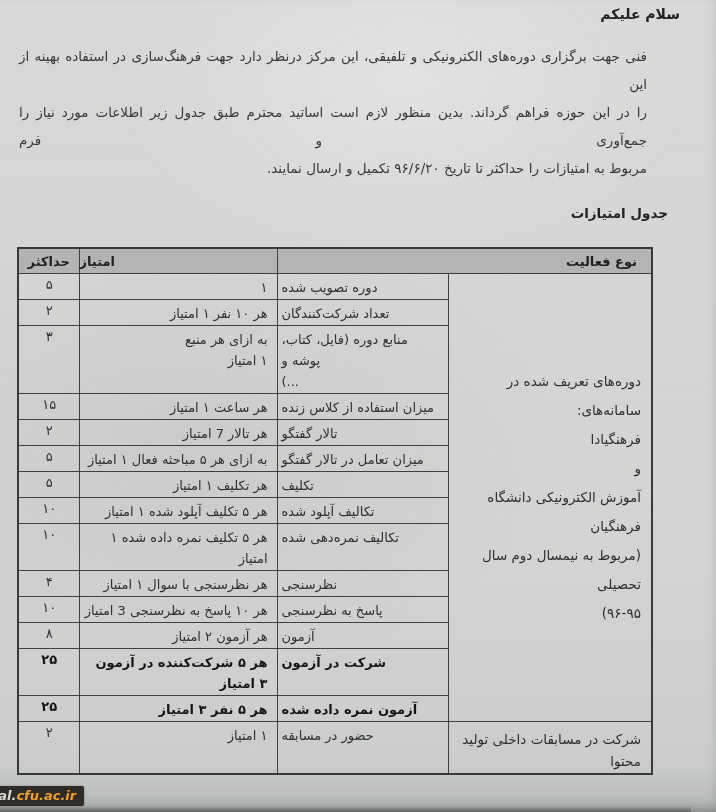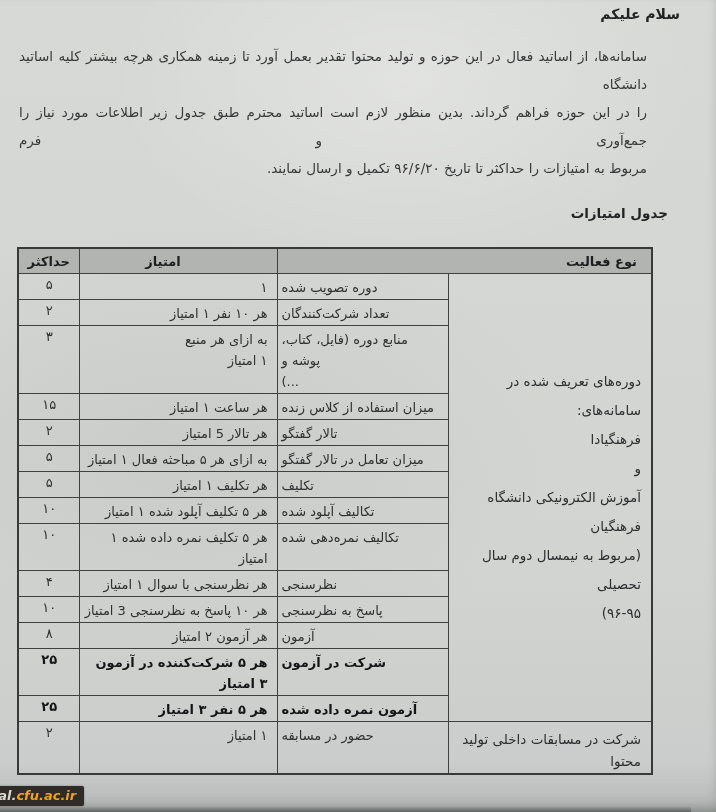--- a/index.html
+++ b/index.html
@@ -59,21 +59,21 @@
   table.scores th, table.scores td{
     border:1px solid var(--border);
   }
   table.scores{ border:2px solid #383a39; }
   thead th{
     background:var(--header-bg);
     height:24px; font-weight:bold; color:#1e1e20;
     padding:0;
   }
   th.h-activity{ text-align:right; padding:0 14px 0 0; }
-  th.h-points{ text-align:center; padding:0 30px 0 0;margin-left:28px; }
+  th.h-points{ text-align:left; padding:0 30px 0 0;margin-left:28px; }
   th.h-max{ text-align:center; }
   tbody tr{ height:25px; }
   tbody tr.tall-row{ height:52px; }
   tbody td{ vertical-align:top; padding-top:3px; }
   td.activity-cell{ text-align:left; padding-right:8px; padding-left:4px; line-height:21px; }
   td.points-cell{ text-align:right; padding-right:9px; padding-left:4px; line-height:21px; }
   td.max-cell{ text-align:center; padding-left:2px; }
   td.group-cell{
     vertical-align:middle; text-align:right;
     padding:0 10px 0 6px; color:#2e2e31; font-size:13.5px;
@@ -99,21 +99,21 @@
   }
 </style>
 </head>
 <body>
 
 <div class="page">
 
   <div class="page-title">سلام علیکم</div>
 
   <div class="intro">
-    <div class="p-line">سامانه‌ها، از اساتید فعال در این حوزه و تولید محتوا تقدیر بعمل آورد تا زمینه همکاری هرچه بیشتر کلیه اساتید دانشگاه</div>
+    <div class="p-line">فنی جهت برگزاری دوره‌های الکترونیکی و تلفیقی، این مرکز درنظر دارد جهت فرهنگ‌سازی در استفاده بهینه از این</div>
     <div class="p-line">را در این حوزه فراهم گرداند. بدین منظور لازم است اساتید محترم طبق جدول زیر اطلاعات مورد نیاز را جمع‌آوری و فرم</div>
     <div class="p-line last">مربوط به امتیازات را حداکثر تا تاریخ ۹۶/۶/۲۰ تکمیل و ارسال نمایند.</div>
   </div>
 
   <div class="table-heading">جدول امتیازات</div>
 
   <table class="scores">
     <colgroup>
       <col class="c-group">
         <col class="c-activity">
@@ -159,21 +159,21 @@
           </td>
           <td class="max-cell">۳</td>
         </tr>
         <tr>
           <td class="activity-cell">میزان استفاده از کلاس زنده</td>
           <td class="points-cell">هر ساعت ۱ امتیاز</td>
           <td class="max-cell">۱۵</td>
         </tr>
         <tr>
           <td class="activity-cell">تالار گفتگو</td>
-          <td class="points-cell">هر تالار 5 امتیاز</td>
+          <td class="points-cell">هر تالار 7 امتیاز</td>
           <td class="max-cell">۲</td>
         </tr>
         <tr>
           <td class="activity-cell">میزان تعامل در تالار گفتگو</td>
           <td class="points-cell">به ازای هر ۵ مباحثه فعال ۱ امتیاز</td>
           <td class="max-cell">۵</td>
         </tr>
         <tr>
           <td class="activity-cell">تکلیف</td>
           <td class="points-cell">هر تکلیف ۱ امتیاز</td>

